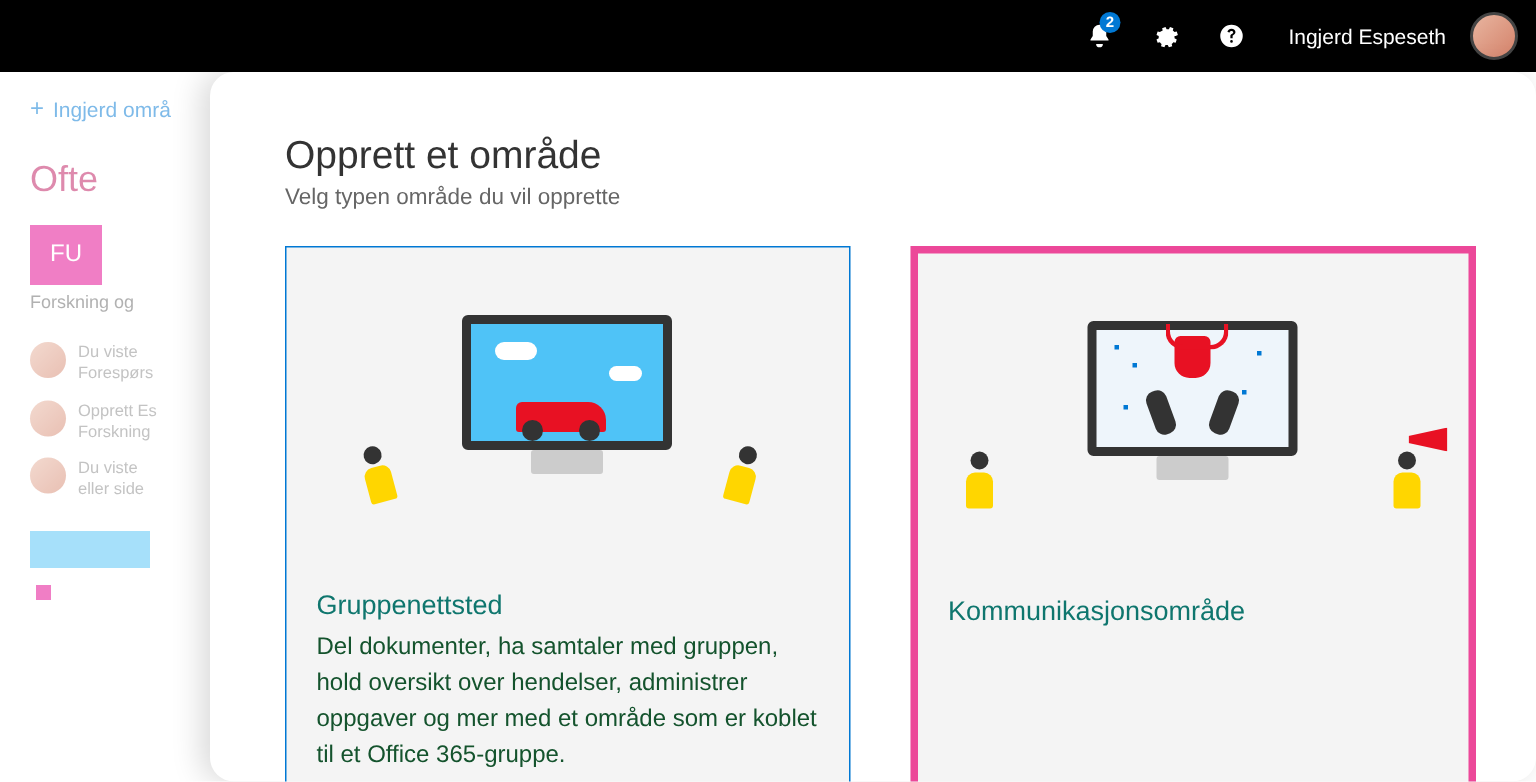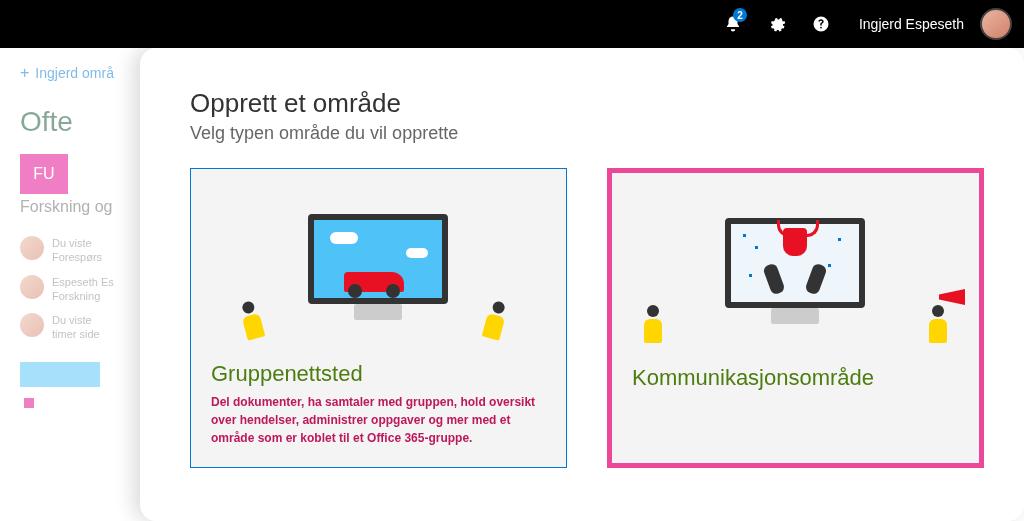--- a/index.html
+++ b/index.html
@@ -89,40 +89,40 @@
       align-items: center;
       color: #0078d4;
       font-size: 14px;
       gap: 6px;
       margin-bottom: 24px;
     }
     .create-link .plus {
       font-size: 16px;
     }
     .sidebar-heading {
-      font-size: 28px;
+      font-size: 24px;
       font-weight: 300;
-      color: #14532d;
+      color: #be185d;
       margin-bottom: 16px;
     }
     .site-tile {
       width: 48px;
       height: 40px;
       background: #e3008c;
       color: #fff;
       display: flex;
       align-items: center;
       justify-content: center;
       font-size: 16px;
       font-weight: 400;
       margin-bottom: 4px;
       text-align: center;
     }
     .site-name {
-      font-size: 16px;
+      font-size: 12px;
       color: #666;
       margin-bottom: 20px;
     }
     .activity-item {
       display: flex;
       gap: 8px;
       margin-bottom: 10px;
       align-items: flex-start;
     }
     .activity-avatar {
@@ -171,21 +171,21 @@
       z-index: 2;
       border-radius: 16px;
     }
     .panel-title {
       font-size: 26px;
       font-weight: 300;
       color: #333;
       margin-bottom: 4px;
     }
     .panel-subtitle {
-      font-size: 18px;
+      font-size: 15px;
       color: #666;
       margin-bottom: 24px;
     }
     .cards {
       display: flex;
       gap: 40px;
     }
     .card {
       width: 380px;
       background: #f4f4f4;
@@ -201,30 +201,30 @@
       height: 180px;
       display: flex;
       align-items: center;
       justify-content: center;
       position: relative;
     }
     .card-body {
       padding: 12px 20px 0 20px;
     }
     .card-title {
-      font-size: 22px;
+      font-size: 18px;
       font-weight: 400;
-      color: #4d7c0f;
+      color: #0f766e;
       margin-bottom: 6px;
+      margin-top: 36px;
     }
     .card-desc {
-      font-size: 12px;
-      color: #be185d;
+      font-size: 16px;
+      color: #14532d;
       line-height: 1.5;
-      font-weight: bold;
     }
     
     .monitor {
       width: 140px;
       height: 90px;
       background: #4fc3f7;
       border: 6px solid #333;
       border-radius: 4px;
       position: relative;
     }
@@ -393,29 +393,29 @@
     <div class="activity-item">
       <div class="activity-avatar"></div>
       <div class="activity-text">
         <span class="line1">Du viste</span>
         <span class="line2">Forespørs</span>
       </div>
     </div>
     <div class="activity-item">
       <div class="activity-avatar"></div>
       <div class="activity-text">
-        <span class="line1">Espeseth Es</span>
+        <span class="line1">Opprett Es</span>
         <span class="line2">Forskning</span>
       </div>
     </div>
     <div class="activity-item">
       <div class="activity-avatar"></div>
       <div class="activity-text">
         <span class="line1">Du viste</span>
-        <span class="line2">timer side</span>
+        <span class="line2">eller side</span>
       </div>
     </div>
     <div class="thumb"></div>
   </div>
 
   <div class="panel">
     <h1 class="panel-title">Opprett et område</h1>
     <div class="panel-subtitle">Velg typen område du vil opprette</div>
 
     <div class="cards">

